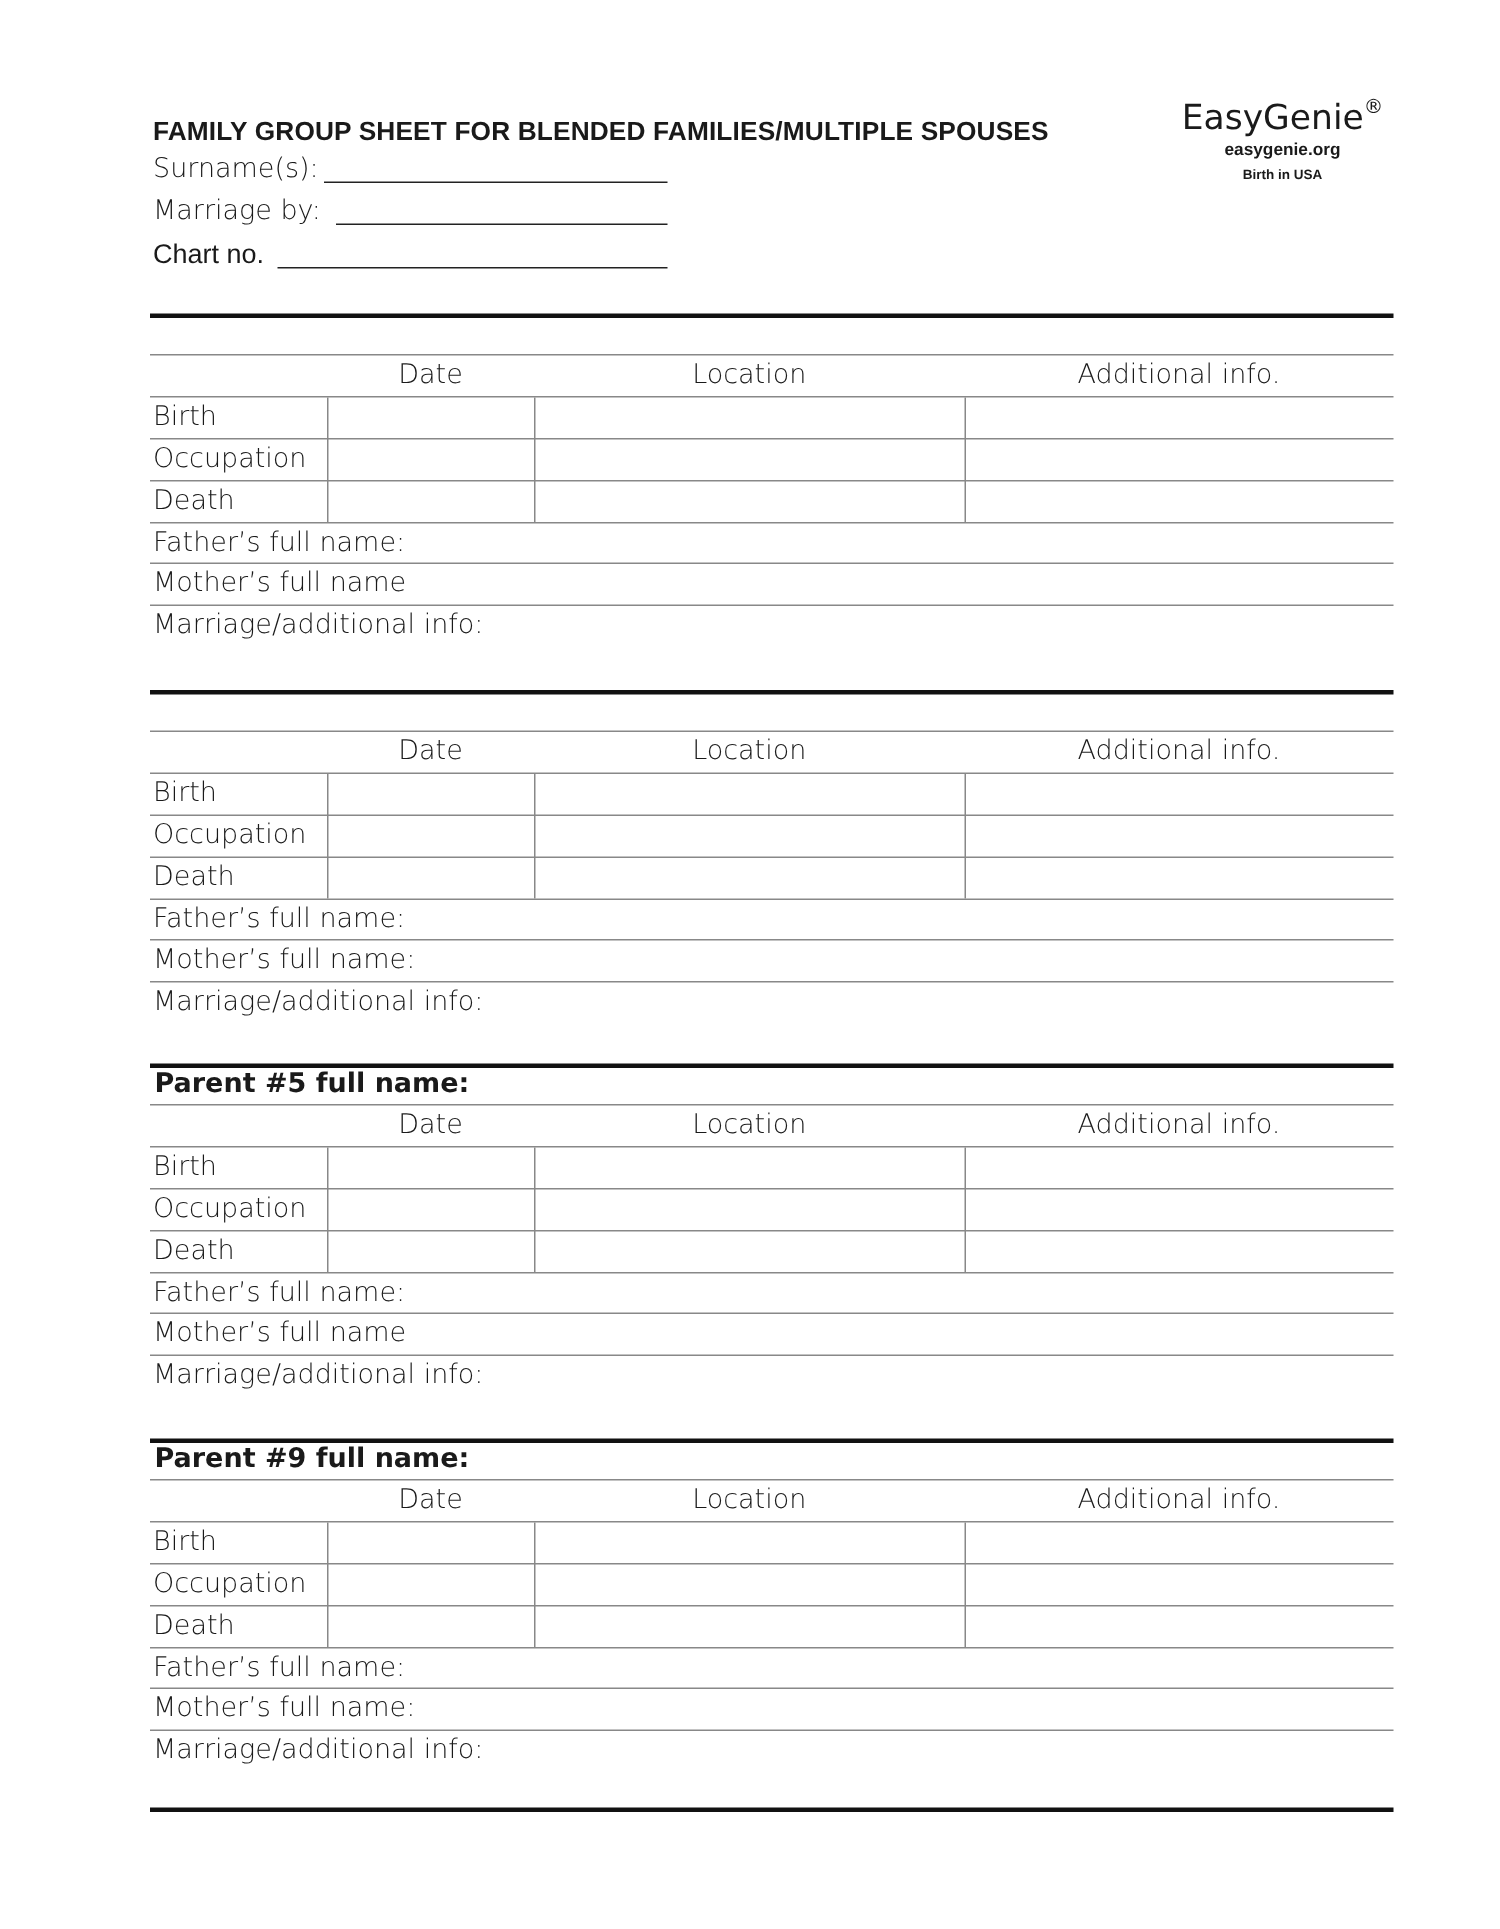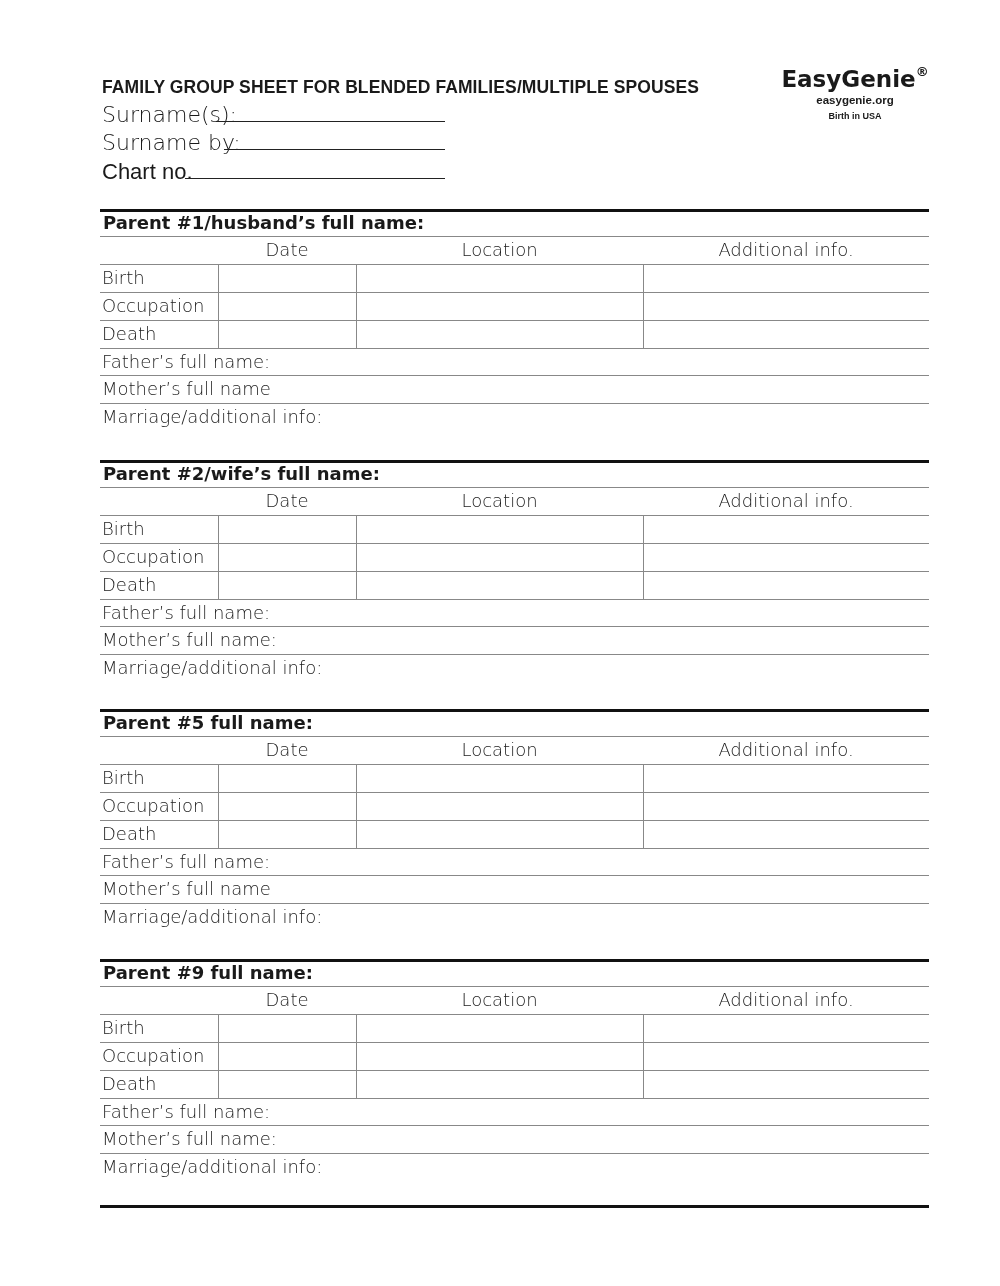--- a/index.html
+++ b/index.html
@@ -1,24 +1,24 @@
 <!DOCTYPE html>
 <html><head>
 <meta charset="utf-8">
 <style>
   html, body { margin:0; padding:0; background:#ffffff; }
   body { width:1000px; height:1286px; position:relative; overflow:hidden;
          font-family:"Liberation Sans", sans-serif; color:#1a1a1a; }
   .title { position:absolute; left:102px; top:77px; font-size:17.5px; font-weight:bold;
            font-family:"Liberation Sans", sans-serif; letter-spacing:0.1px; }
-  .meta-line { position:absolute; left:102px; font-size:22px; font-family:"DejaVu Sans", sans-serif;
+  .meta-line { position:absolute; left:102px; font-size:18px; font-family:"DejaVu Sans", sans-serif;
                font-weight:300; display:flex; align-items:flex-end; }
   .meta-line .lbl { white-space:nowrap; }
   .brand { position:absolute; left:780px; top:66px; width:150px; text-align:center; }
-  .brand .name { font-size:23px; font-family:"DejaVu Sans", sans-serif; font-weight:700; }
+  .brand .name { font-size:23px; font-family:"DejaVu Sans", sans-serif; font-weight:400; }
   .brand .name sup { font-size:13px; vertical-align:top; position:relative; top:-2px; }
   .brand .url { font-size:11.5px; font-weight:bold; margin-top:2px; }
   .brand .made { font-size:9px; font-weight:bold; margin-top:5px; }
 
   .section { position:absolute; left:100px; width:829px; }
   .thick { position:absolute; left:0; width:829px; height:3px; background:#111; }
   .hline { position:absolute; left:0; width:829px; height:1px; background:#888; }
   .vline { position:absolute; width:1px; background:#888; }
   .txt { position:absolute; font-family:"DejaVu Sans", sans-serif; font-size:18px; white-space:nowrap;
          font-weight:300; }
@@ -30,39 +30,38 @@
 <body>
 
 <div class="title">FAMILY GROUP SHEET FOR BLENDED FAMILIES/MULTIPLE SPOUSES</div>
 
 <div class="meta-line" style="top:102px;">
   <span class="lbl">Surname(s):</span>
 </div>
 <div class="fill" style="position:absolute;left:216px;top:121px;width:229px;border-bottom:1px solid #222;"></div>
 
 <div class="meta-line" style="top:130px;">
-  <span class="lbl">Surname by:</span>
+  <span class="lbl">Marriage by:</span>
 </div>
 <div class="fill" style="position:absolute;left:224px;top:149px;width:221px;border-bottom:1px solid #222;"></div>
 
 <div class="meta-line" style="top:159px;font-family:'Liberation Sans',sans-serif;">
   <span class="lbl">Chart no.</span>
 </div>
 <div class="fill" style="position:absolute;left:185px;top:178px;width:260px;border-bottom:1px solid #222;"></div>
 
 <div class="brand">
   <div class="name"><span>EasyGenie</span><sup>®</sup></div>
   <div class="url">easygenie.org</div>
   <div class="made">Birth in USA</div>
 </div>
 
 <div id="sections">
     <div class="section" style="top: 209px; height: 230px;">
       <div class="thick" style="top:0"></div>
-      <div class="txt head" style="left:3px;top:3px">Parent #1/husband’s full name:</div>
       <div class="hline" style="top:27px"></div>
       <div class="txt colh" style="left:118px;width:138px;top:30px">Date</div>
       <div class="txt colh" style="left:256px;width:287px;top:30px">Location</div>
       <div class="txt colh" style="left:543px;width:286px;top:30px">Additional info.</div>
       <div class="hline" style="top:55px"></div>
       <div class="txt" style="left:2px;top:58px">Birth</div>
       <div class="cell" style="left:118px;top:56px;width:138px;height:27px"></div>
       <div class="cell" style="left:256px;top:56px;width:287px;height:27px"></div>
       <div class="cell" style="left:543px;top:56px;width:286px;height:27px"></div>
       <div class="hline" style="top:83px"></div>
@@ -80,21 +79,20 @@
       <div class="vline" style="left:256px;top:56px;height:83px"></div>
       <div class="vline" style="left:543px;top:56px;height:83px"></div>
       <div class="txt" style="left:2px;top:142px">Father’s full name:</div>
       <div class="hline" style="top:166px"></div>
       <div class="txt" style="left:2px;top:169px">Mother’s full name</div>
       <div class="hline" style="top:194px"></div>
       <div class="txt" style="left:2px;top:197px">Marriage/additional info:</div>
     </div>
     <div class="section" style="top: 460px; height: 230px;">
       <div class="thick" style="top:0"></div>
-      <div class="txt head" style="left:3px;top:3px">Parent #2/wife’s full name:</div>
       <div class="hline" style="top:27px"></div>
       <div class="txt colh" style="left:118px;width:138px;top:30px">Date</div>
       <div class="txt colh" style="left:256px;width:287px;top:30px">Location</div>
       <div class="txt colh" style="left:543px;width:286px;top:30px">Additional info.</div>
       <div class="hline" style="top:55px"></div>
       <div class="txt" style="left:2px;top:58px">Birth</div>
       <div class="cell" style="left:118px;top:56px;width:138px;height:27px"></div>
       <div class="cell" style="left:256px;top:56px;width:287px;height:27px"></div>
       <div class="cell" style="left:543px;top:56px;width:286px;height:27px"></div>
       <div class="hline" style="top:83px"></div>

